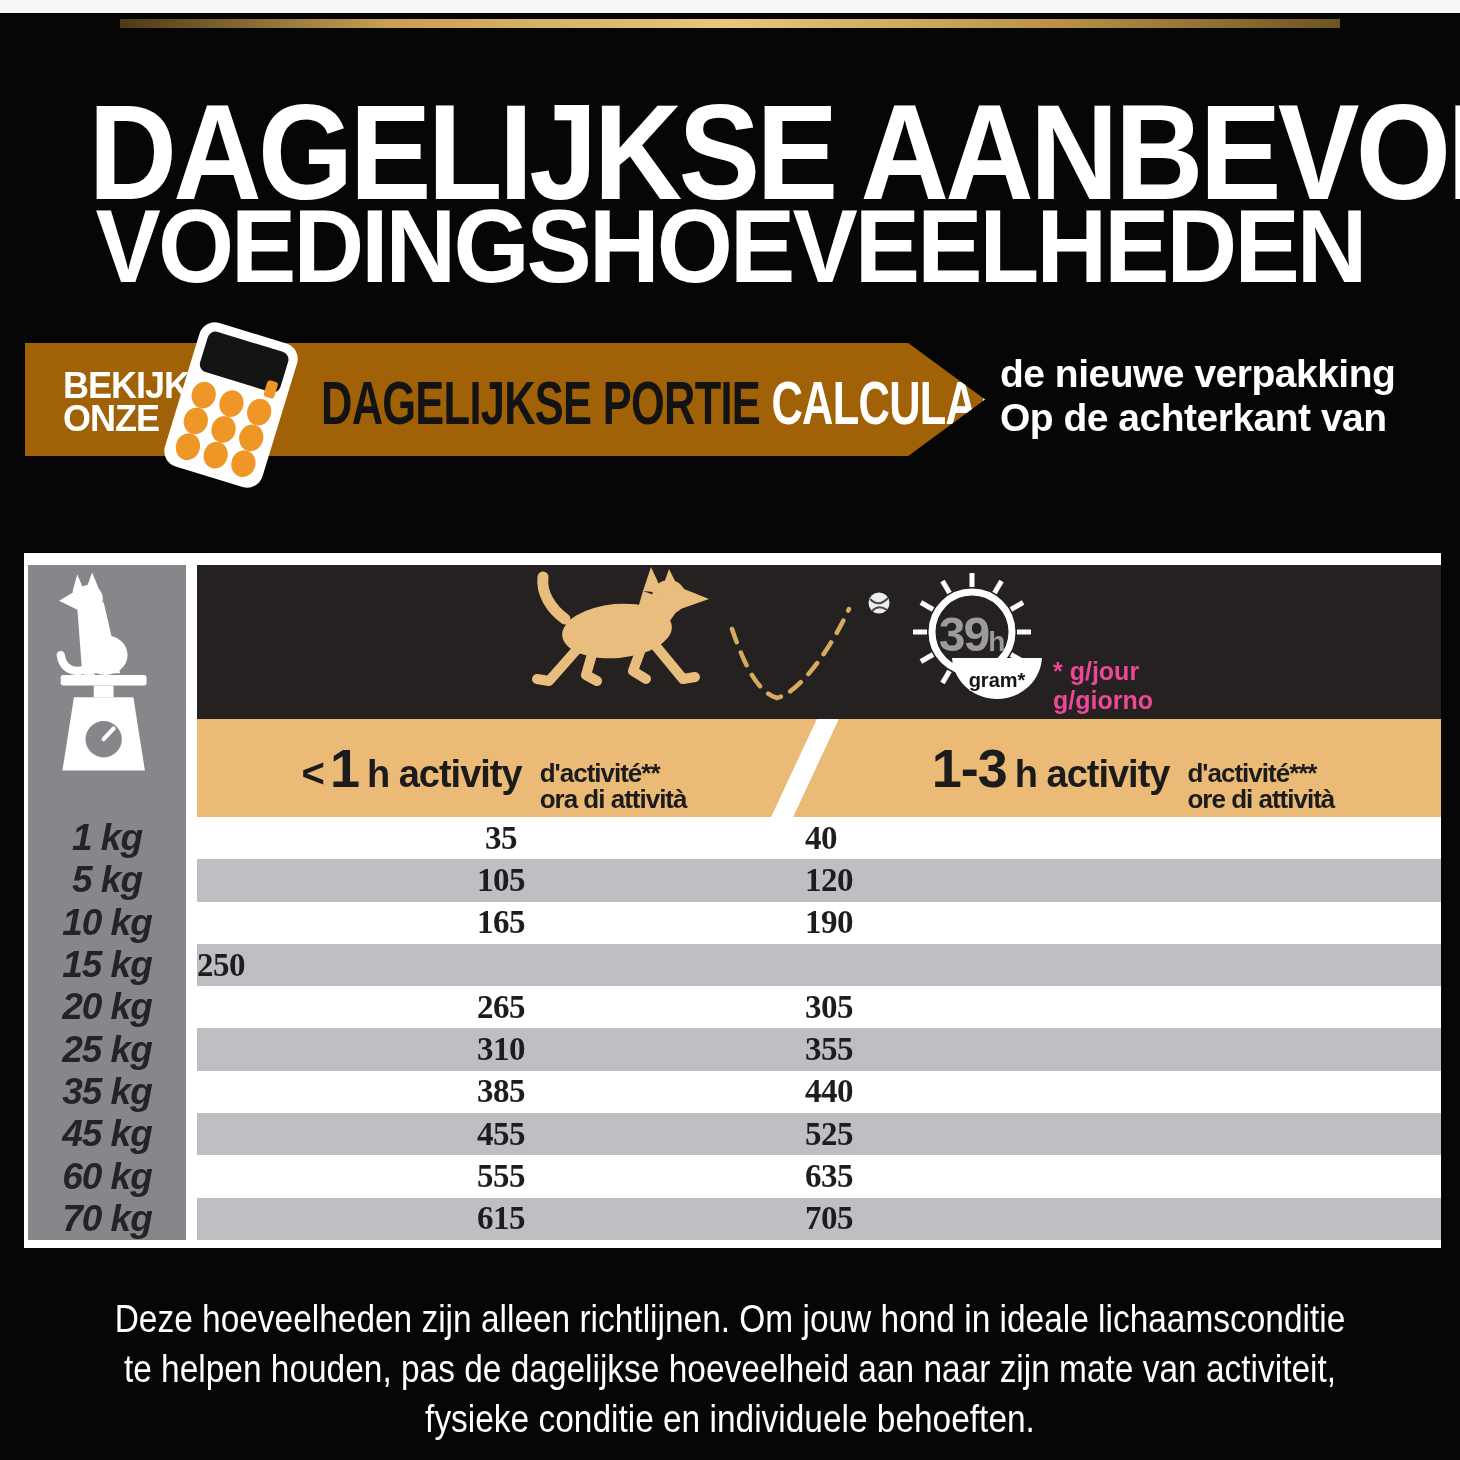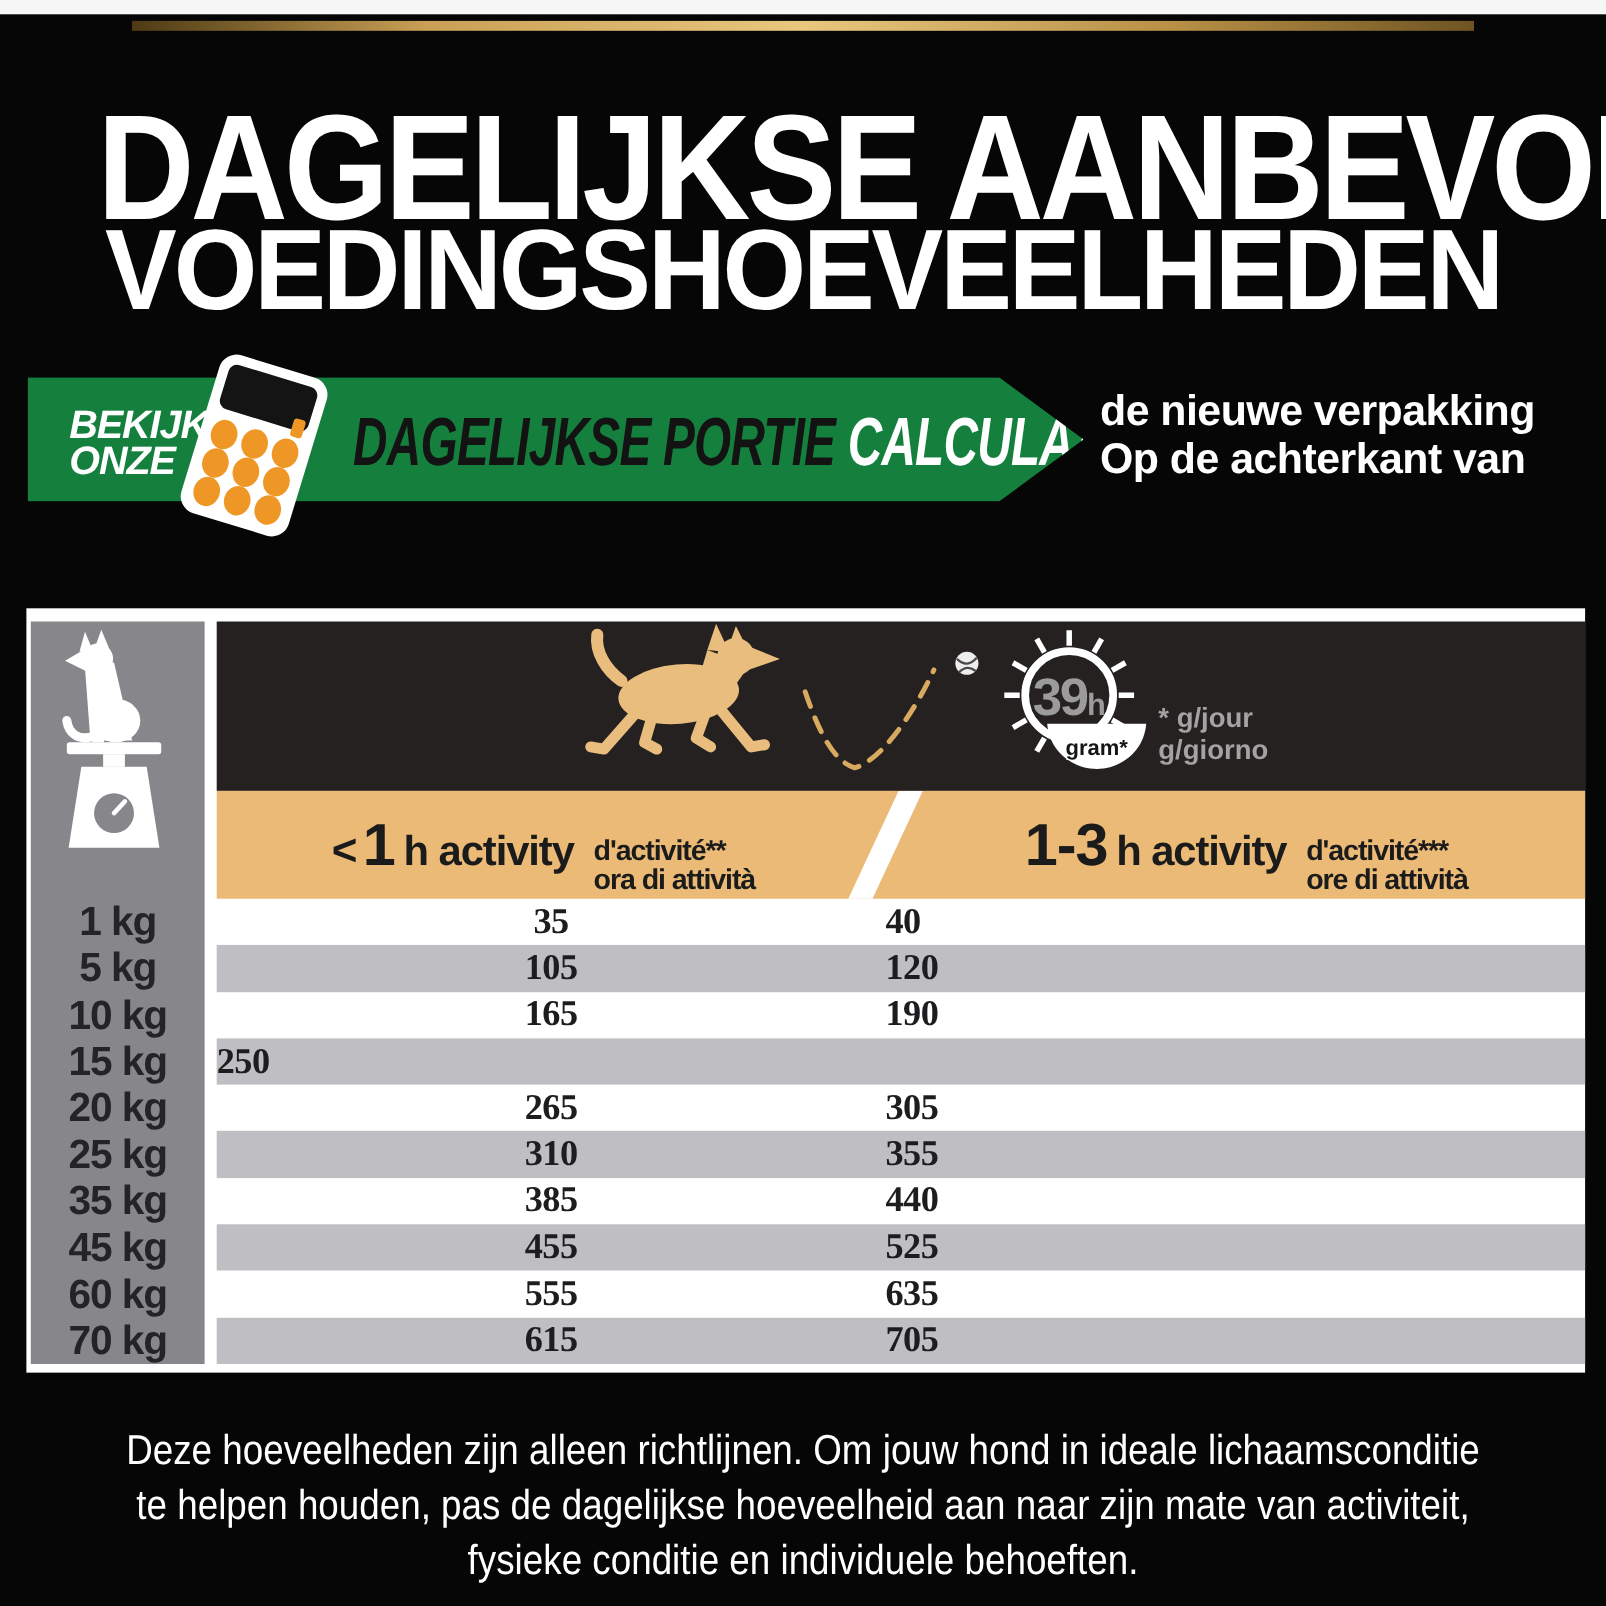--- a/index.html
+++ b/index.html
@@ -9,22 +9,22 @@
   .top-strip{position:absolute;left:0;top:0;width:1460px;height:13px;background:#f7f7f7;}
   .gold-bar{position:absolute;left:120px;top:19px;width:1220px;height:9px;
             background:linear-gradient(90deg,#4d3a14,#c9a055 22%,#e8c77e 50%,#b78f45 78%,#6e5422);}
   .title-line1{position:absolute;left:0;top:84px;width:1460px;text-align:center;color:#fff;
                font-weight:bold;font-size:136px;line-height:1;white-space:nowrap;letter-spacing:-4px;}
   .title-line1 span{display:inline-block;transform:scaleX(0.90);}
   .title-line2{position:absolute;left:0;top:194px;width:1460px;text-align:center;color:#fff;
                font-weight:bold;font-size:104px;line-height:1;white-space:nowrap;letter-spacing:-3px;}
   .title-line2 span{display:inline-block;transform:scaleX(0.94);}
   
-  .arrow{position:absolute;left:25px;top:343px;width:960px;height:113px;background:#15803d;
-         clip-path:polygon(0 0,92% 0,100% 50%,92% 100%,0 100%);font-style:italic;}
+  .arrow{position:absolute;left:25px;top:343px;width:960px;height:113px;background:#a16207;
+         clip-path:polygon(0 0,92% 0,100% 50%,92% 100%,0 100%);}
   .kicker{position:absolute;left:38px;top:26px;color:#fff;font-weight:bold;font-size:36px;
           line-height:33px;letter-spacing:-1px;}
   .banner-title{position:absolute;left:296px;top:24px;font-size:62px;font-weight:bold;
                 white-space:nowrap;letter-spacing:-1px;transform:scaleX(0.70);transform-origin:left top;}
   .banner-title .blk{color:#131313;}
   .banner-title .wht{color:#fff;}
   .calc{position:absolute;left:180px;top:330px;width:102px;height:150px;transform:rotate(17deg);}
   .calc-body{position:absolute;inset:0;background:#fff;border-radius:16px;}
   .calc-screen{position:absolute;left:9px;top:9px;right:9px;height:42px;background:#141414;border-radius:8px;}
   .calc-notch{position:absolute;right:12px;top:40px;width:11px;height:17px;background:#ef9726;border-radius:3px;}
@@ -32,28 +32,28 @@
              grid-template-columns:repeat(3,1fr);}
   .calc-key{width:24px;height:27px;border-radius:50%;background:#ef9726;margin:auto;}
   .banner-right{position:absolute;left:1000px;top:352px;color:#fff;font-weight:bold;
                 font-size:39px;line-height:44px;letter-spacing:-0.5px;}
   
   .card{position:absolute;left:24px;top:553px;width:1417px;height:695px;background:#fff;}
   .sidebar{position:absolute;left:4px;top:12px;width:158px;height:675px;background:#87878b;}
   .scale-svg{position:absolute;left:8px;top:4px;}
   .weights{position:absolute;left:0;top:252px;width:158px;}
   .wrow{height:42.3px;display:flex;align-items:center;justify-content:center;
-        font-weight:bold;font-size:37px;color:#242426;letter-spacing:-1px;}
+        font-weight:bold;font-size:37px;color:#242426;letter-spacing:-1px;font-style:italic;}
   .hdark{position:absolute;left:173px;top:12px;width:1244px;height:154px;background:#252120;}
   .clock-text{position:absolute;left:715px;top:42px;width:120px;text-align:center;color:#9b9b9b;
               font-weight:bold;font-size:48px;letter-spacing:-2px;}
   .clock-text .h-small{font-size:28px;letter-spacing:0;}
   .bowl-label{position:absolute;left:760px;top:104px;width:80px;text-align:center;color:#151515;
               font-weight:bold;font-size:20px;}
-  .units{position:absolute;left:856px;top:74px;color:#a3a3a3;font-weight:bold;font-size:25px;line-height:29px;}
+  .units{position:absolute;left:856px;top:92px;color:#ec4899;font-weight:bold;font-size:25px;line-height:29px;}
   .htan{position:absolute;left:173px;top:166px;width:1244px;height:98px;background:#eaba76;}
   .slash{position:absolute;left:597px;top:0;width:22px;height:98px;background:#fff;transform:skewX(-25deg);}
   .hcell{position:absolute;top:0;height:98px;display:flex;align-items:center;justify-content:center;
          column-gap:18px;color:#1b1b1b;}
   .hcell.cl{left:0;width:594px;}
   .hcell.cr{left:622px;width:622px;}
   .act-main{display:flex;align-items:baseline;font-weight:bold;letter-spacing:-1px;white-space:nowrap;}
   .act-pre{font-size:40px;margin-right:6px;}
   .act-big{font-size:54px;}
   .act-suf{font-size:38px;margin-left:8px;}

